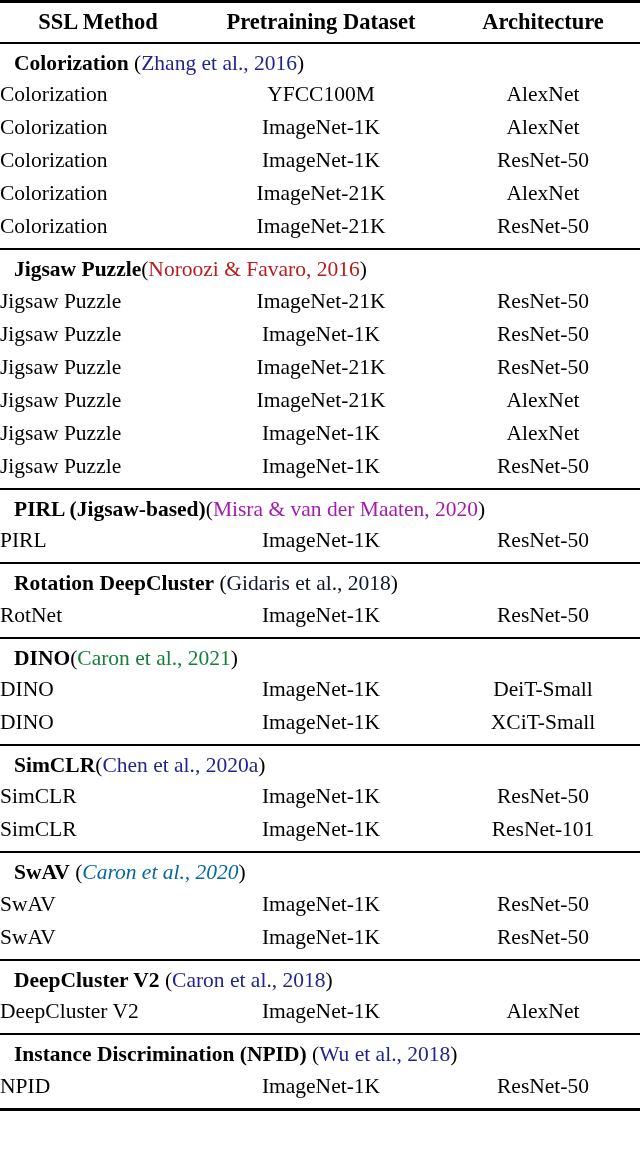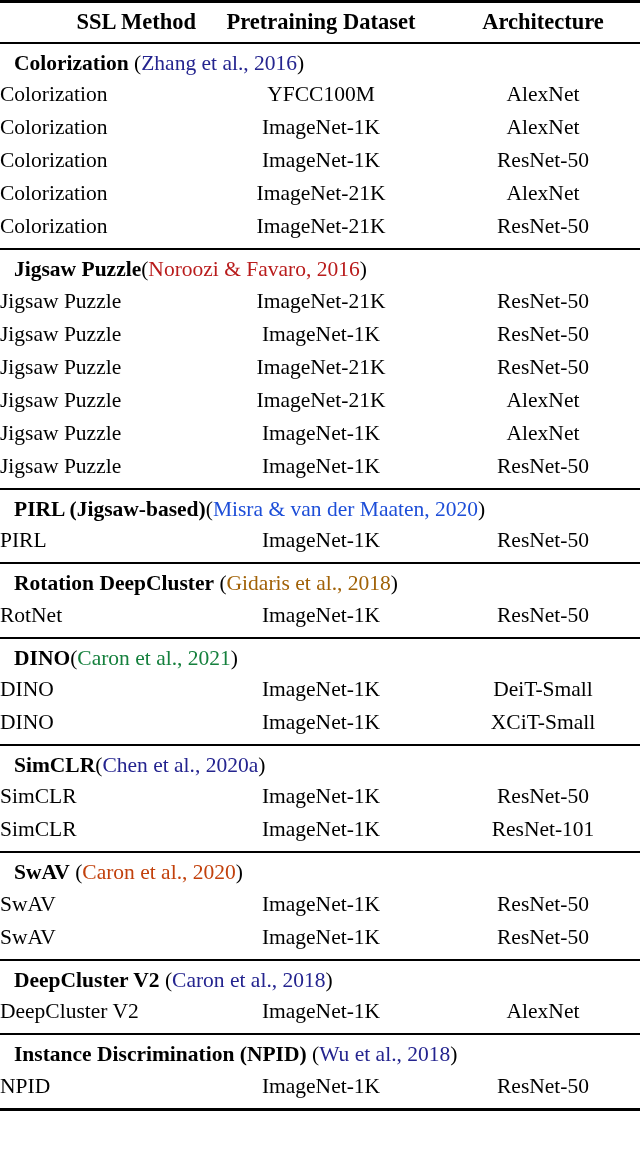--- a/index.html
+++ b/index.html
@@ -62,21 +62,21 @@
   }
 
   
   tr.header-row th {
     font-weight: bold;
     font-size: 22.5px;
     padding: 6px 0 7px 0;
     vertical-align: baseline;
     white-space: nowrap;
   }
-  th.h-method  { text-align: right;   padding-left: 0px; }
+  th.h-method  { text-align: center;   padding-left: 0px; }
   th.h-dataset { text-align: center; }
   th.h-arch    { text-align: center; }
 
   
   tr.section-head td {
     padding: 7px 0 2px 14px;
     font-size: 21.5px;
     text-align: left;
     white-space: nowrap;
     line-height: 1.18;
@@ -201,35 +201,35 @@
           <td class="d-dataset">ImageNet-1K</td>
           <td class="d-arch">ResNet-50</td>
         </tr>
         <tr class="spacer-sm">
           <td colspan="3"></td>
         </tr>
         <tr class="sectionrule">
           <td colspan="3"></td>
         </tr>
         <tr class="section-head">
-          <td colspan="3"><span class="sec-name">PIRL (Jigsaw-based)</span><span></span><span class="paren">(</span><span class="cite" style="color: #1d4ed8;">Misra &amp; van der Maaten, 2020</span><span class="paren">)</span></td>
+          <td colspan="3"><span class="sec-name">PIRL (Jigsaw-based)</span><span></span><span class="paren">(</span><span class="cite" style="color: #a21caf;">Misra &amp; van der Maaten, 2020</span><span class="paren">)</span></td>
         </tr>
         <tr class="data-row">
           <td class="d-method">PIRL</td>
           <td class="d-dataset">ImageNet-1K</td>
           <td class="d-arch">ResNet-50</td>
         </tr>
         <tr class="spacer-sm">
           <td colspan="3"></td>
         </tr>
         <tr class="sectionrule">
           <td colspan="3"></td>
         </tr>
         <tr class="section-head">
-          <td colspan="3"><span class="sec-name">Rotation DeepCluster</span><span> </span><span class="paren">(</span><span class="cite" style="color: #a16207;">Gidaris et al., 2018</span><span class="paren">)</span></td>
+          <td colspan="3"><span class="sec-name">Rotation DeepCluster</span><span> </span><span class="paren">(</span><span class="cite" style="color: #0f172a;">Gidaris et al., 2018</span><span class="paren">)</span></td>
         </tr>
         <tr class="data-row">
           <td class="d-method">RotNet</td>
           <td class="d-dataset">ImageNet-1K</td>
           <td class="d-arch">ResNet-50</td>
         </tr>
         <tr class="spacer-sm">
           <td colspan="3"></td>
         </tr>
         <tr class="sectionrule">
@@ -267,21 +267,21 @@
           <td class="d-dataset">ImageNet-1K</td>
           <td class="d-arch">ResNet-101</td>
         </tr>
         <tr class="spacer-sm">
           <td colspan="3"></td>
         </tr>
         <tr class="sectionrule">
           <td colspan="3"></td>
         </tr>
         <tr class="section-head">
-          <td colspan="3"><span class="sec-name">SwAV</span><span> </span><span class="paren">(</span><span class="cite" style="color: #c2410c;">Caron et al., 2020</span><span class="paren">)</span></td>
+          <td colspan="3"><span class="sec-name">SwAV</span><span> </span><span class="paren">(</span><span class="cite" style="color: #0369a1; font-style: italic;">Caron et al., 2020</span><span class="paren">)</span></td>
         </tr>
         <tr class="data-row">
           <td class="d-method">SwAV</td>
           <td class="d-dataset">ImageNet-1K</td>
           <td class="d-arch">ResNet-50</td>
         </tr>
         <tr class="data-row">
           <td class="d-method">SwAV</td>
           <td class="d-dataset">ImageNet-1K</td>
           <td class="d-arch">ResNet-50</td>

